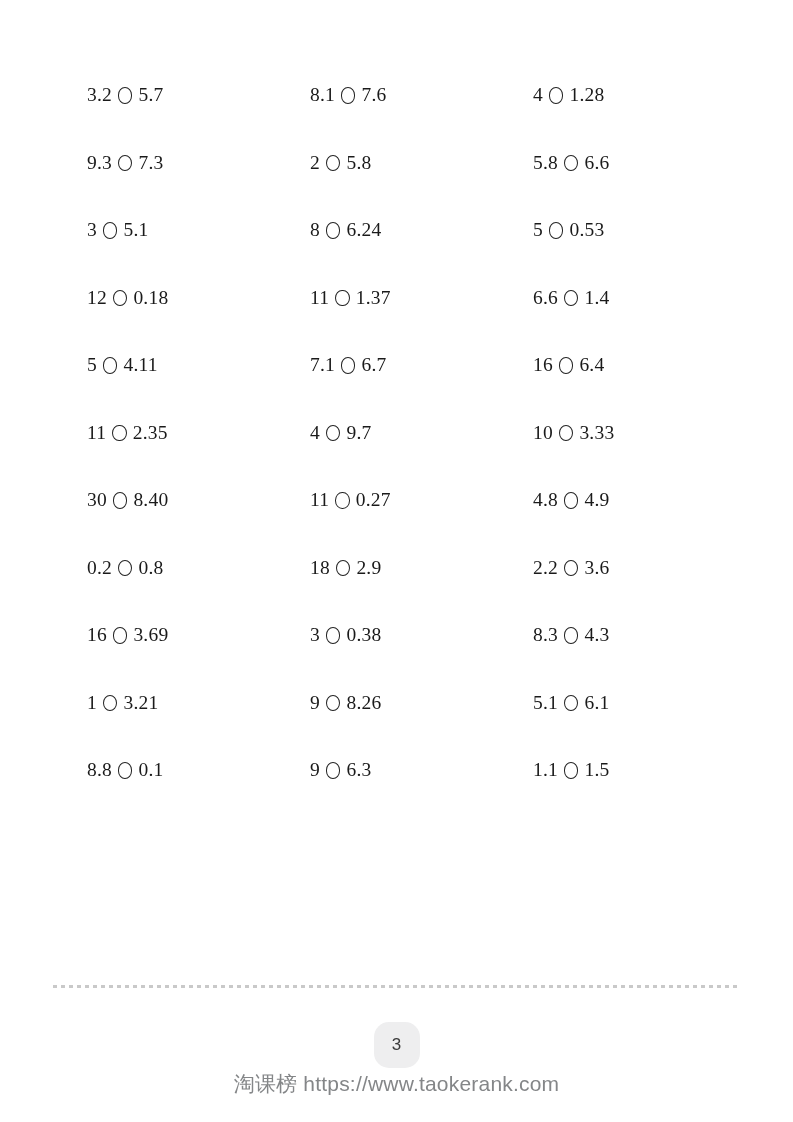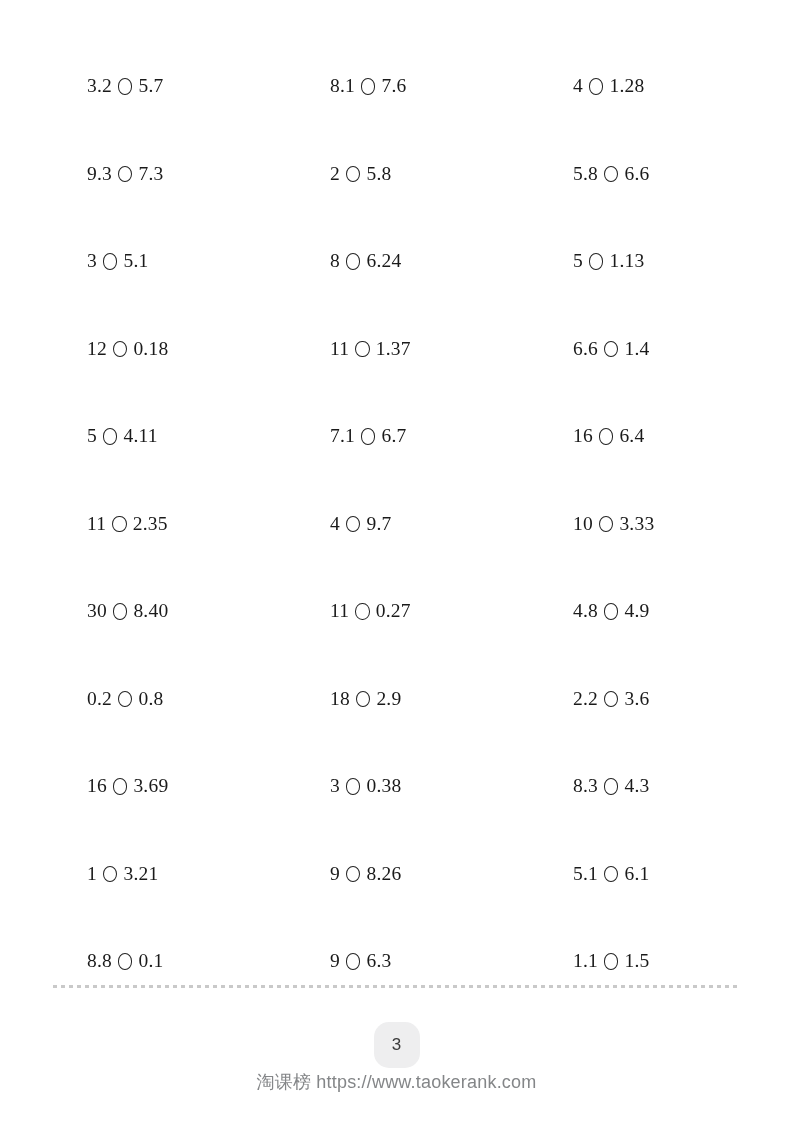--- a/index.html
+++ b/index.html
@@ -22,27 +22,26 @@
     left: 0;
     top: 0;
     width: 793px;
     height: 1122px;
   }
 
   
   .problem-grid {
     position: absolute;
     left: 87px;
-    top: 71px;
+    top: 80px;
     width: 660px;
     display: grid;
     grid-template-columns: 223px 223px 214px;
     grid-auto-rows: 67.5px;
     align-items: start;
-    gap: 20px;
   }
 
   .problem {
     display: flex;
     align-items: center;
     height: 30px;
     font-size: 19.5px;
     line-height: 1;
     letter-spacing: 0.2px;
     white-space: nowrap;
@@ -109,21 +108,21 @@
     color: #3a3a3a;
   }
 
   .watermark {
     position: absolute;
     left: 0;
     top: 92px;
     width: 793px;
     text-align: center;
     font-family: "Liberation Sans", "DejaVu Sans", sans-serif;
-    font-size: 18px;
+    font-size: 21px;
     color: #848688;
     letter-spacing: 0.2px;
   }
 </style>
 </head>
 <body>
 
 <div class="sheet">
 
   <div class="problem-grid">
@@ -163,21 +162,21 @@
         <span class="operand">5.1</span>
       </div>
       <div class="problem">
         <span class="operand">8</span>
         <span class="compare-circle"></span>
         <span class="operand">6.24</span>
       </div>
       <div class="problem">
         <span class="operand">5</span>
         <span class="compare-circle"></span>
-        <span class="operand">1.13</span>
+        <span class="operand">0.53</span>
       </div>
       <div class="problem">
         <span class="operand">12</span>
         <span class="compare-circle"></span>
         <span class="operand">0.18</span>
       </div>
       <div class="problem">
         <span class="operand">11</span>
         <span class="compare-circle"></span>
         <span class="operand">1.37</span>

